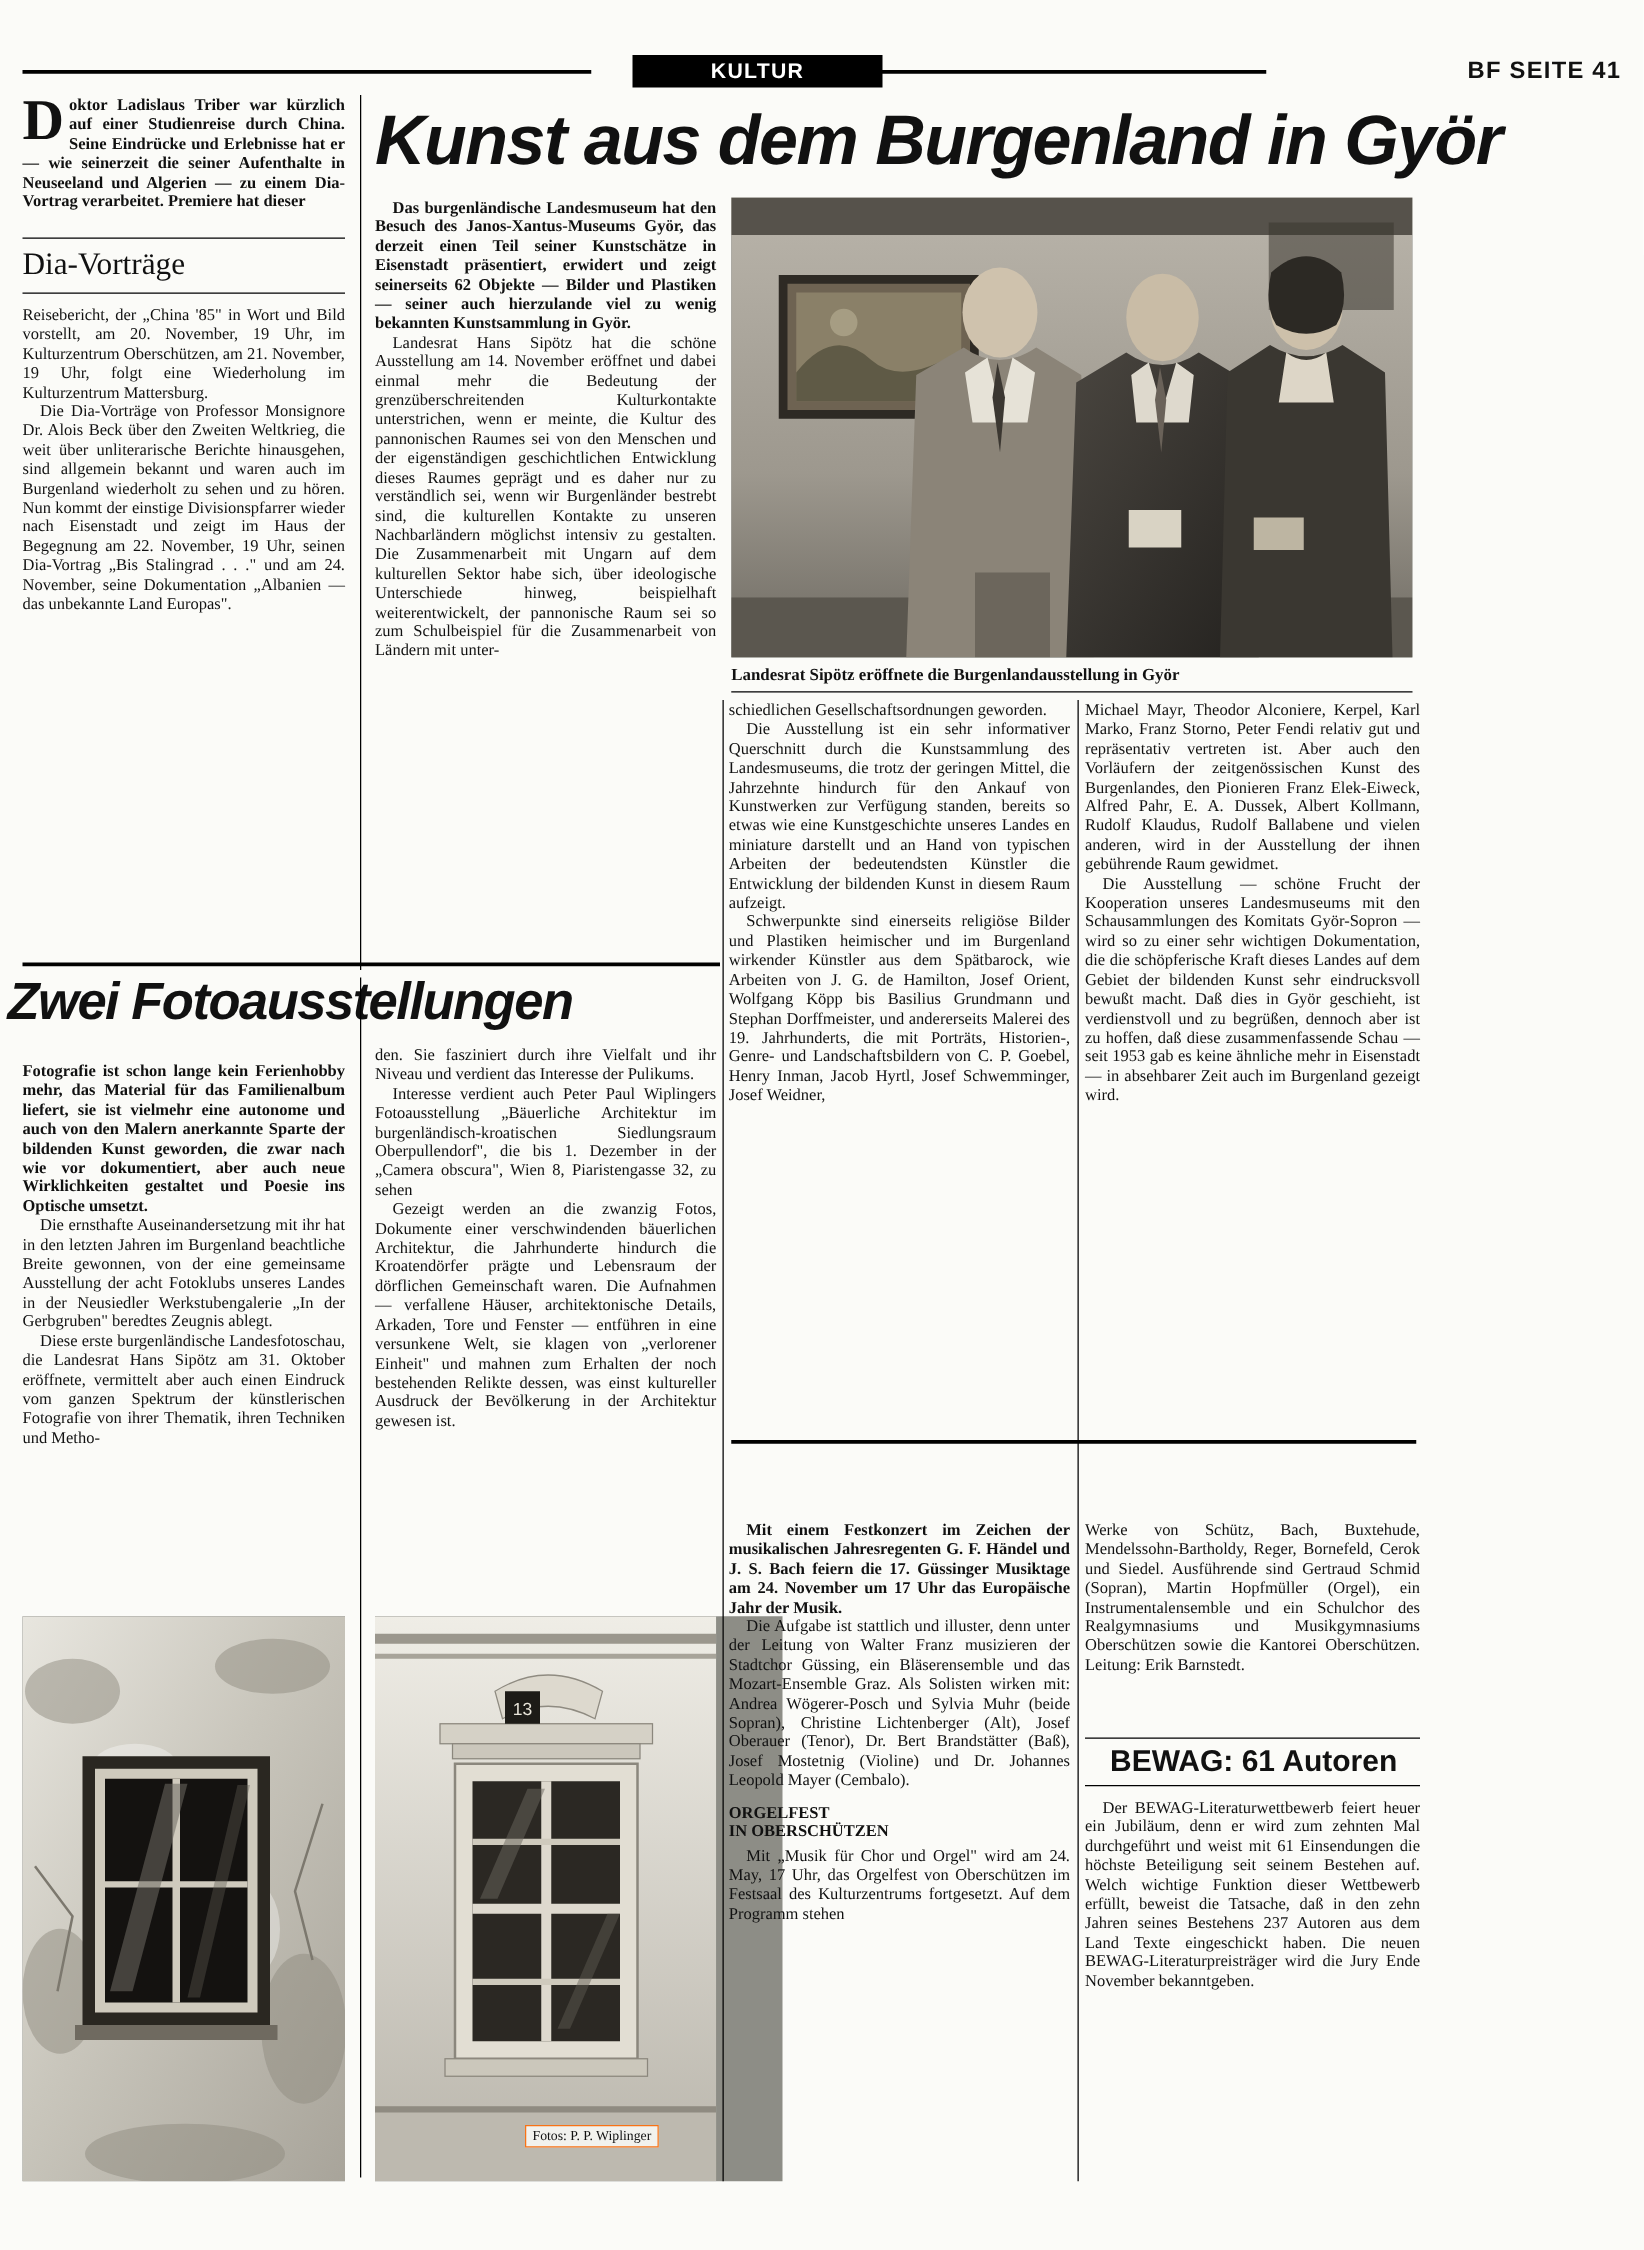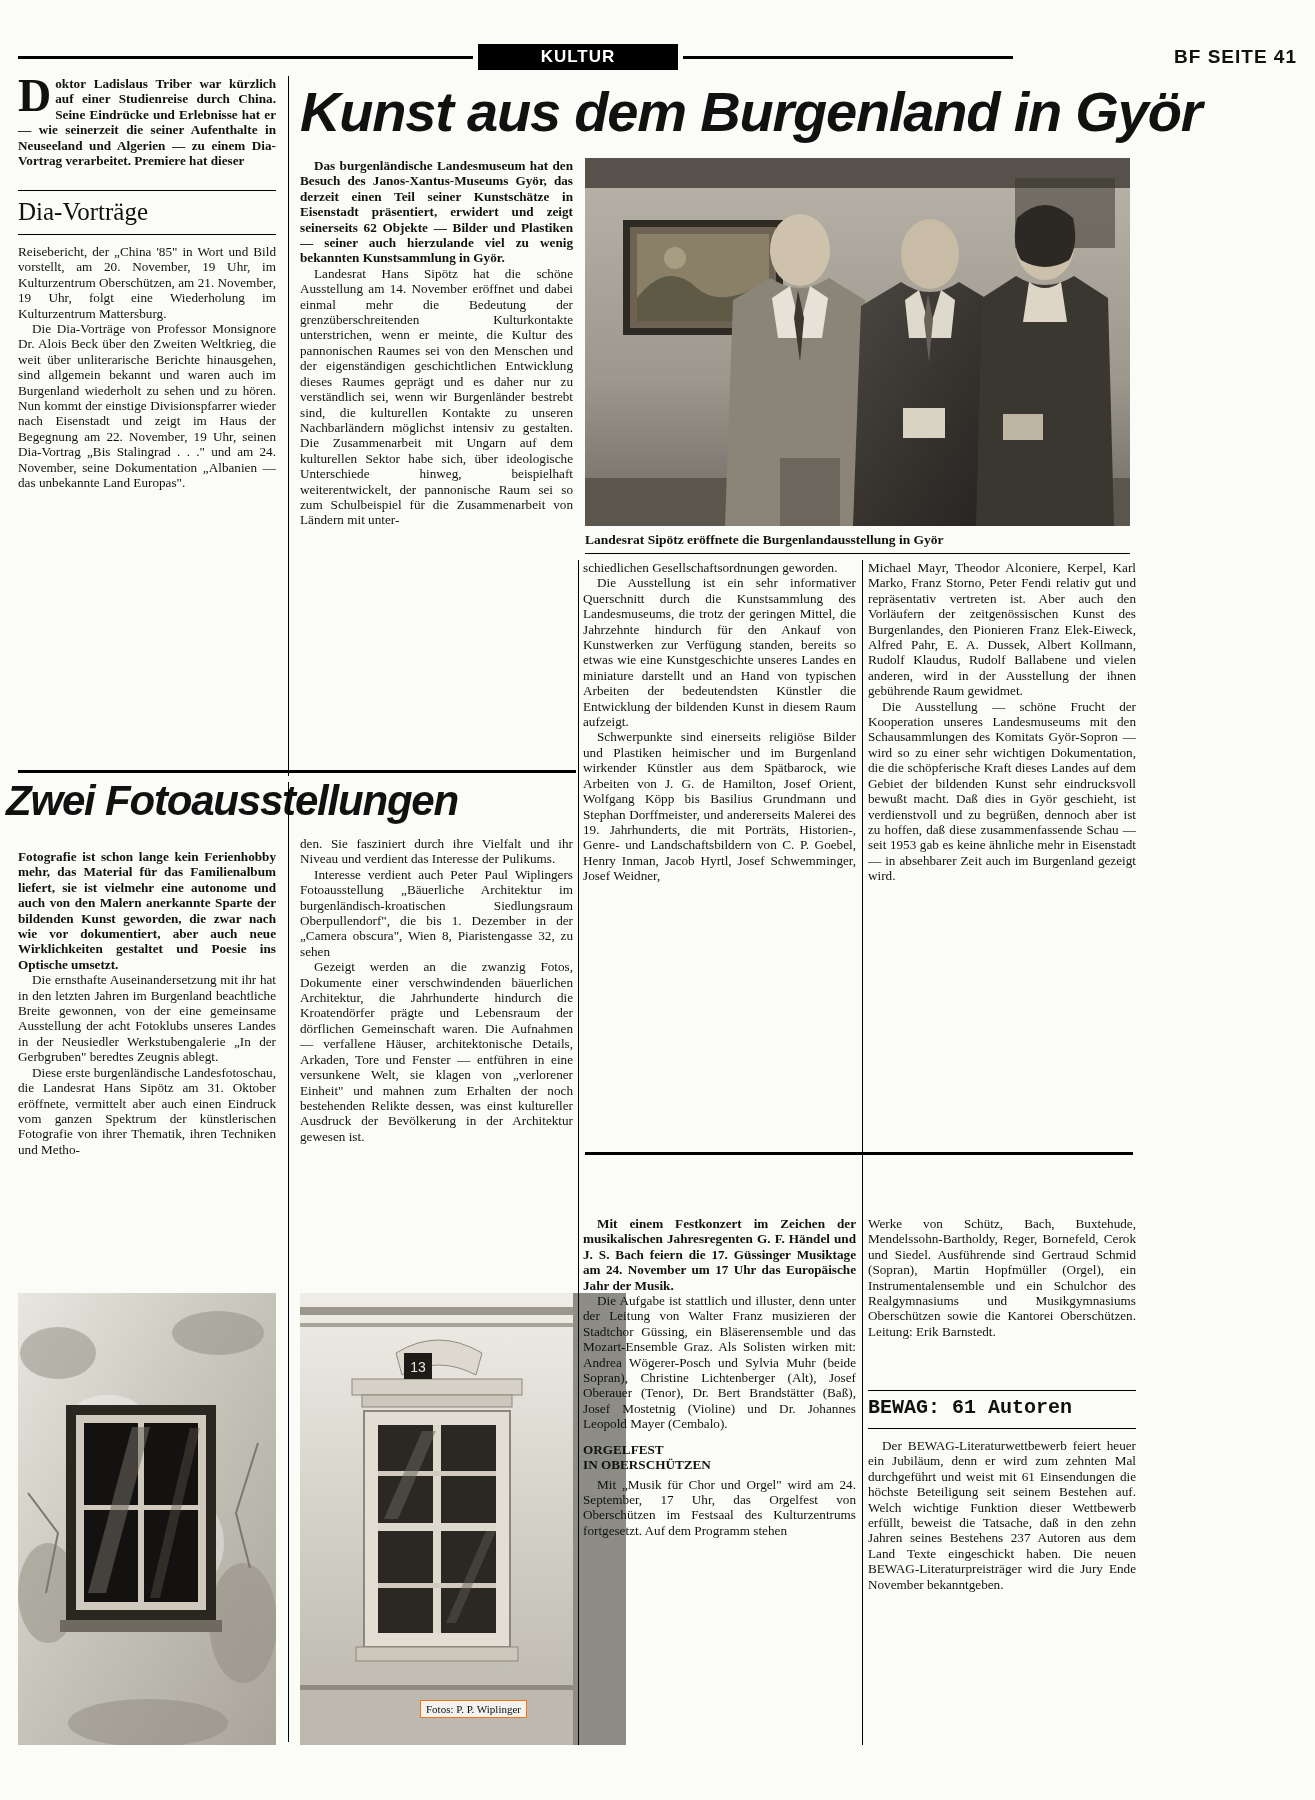--- a/index.html
+++ b/index.html
@@ -27,21 +27,21 @@
   
   .masthead {
     position: absolute;
     top: 44px;
     left: 18px;
     right: 18px;
     height: 26px;
   }
   .kultur-box {
     position: absolute;
-    left: 460px;
+    left: 488px;
     top: 0;
     width: 200px;
     height: 26px;
     background: #000;
     color: #fff;
     text-align: center;
     font-family: "Liberation Sans", sans-serif;
     font-weight: bold;
     font-size: 17px;
     letter-spacing: 1px;
@@ -157,23 +157,24 @@
     position: absolute;
     background: #f2f2ee;
     border: 1px solid #f97316;
     font-size: 11px;
     font-family: "Liberation Serif", serif;
     padding: 2px 5px;
   }
 
   .mini-head {
     position: absolute;
-    font-family: Liberation Mono, monospace;
-    font-weight: bold;
-    font-size: 20px;
+    font-family: Liberation Sans, sans-serif;
+    font-weight: bold;
+    font-size: 24px;
+    margin-left: 20px;
   }
 </style>
 </head>
 <body>
 
 <div class="page">
 
   <div class="masthead">
     <div class="rule-left"></div>
     <div class="kultur-box">KULTUR</div>
@@ -375,21 +376,21 @@
   <div class="vr" style="left:862px; top:560px; height:1185px;"></div>
 
   <div class="hr-thick" style="left:585px; top:1152px; width:548px;"></div>
 
 
   <div class="col" style="left:583px; top:1216px; width:273px;">
     <p class="lead">Mit einem Festkonzert im Zeichen der musikalischen Jahresregenten G. F. Händel und J. S. Bach feiern die 17. Güssinger Musiktage am 24. November um 17 Uhr das Europäische Jahr der Musik.</p>
     <p>Die Aufgabe ist stattlich und illuster, denn unter der Leitung von Walter Franz musizieren der Stadtchor Güssing, ein Bläserensemble und das Mozart-Ensemble Graz. Als Solisten wirken mit: Andrea Wögerer-Posch und Sylvia Muhr (beide Sopran), Christine Lichtenberger (Alt), Josef Oberauer (Tenor), Dr. Bert Brandstätter (Baß), Josef Mostetnig (Violine) und Dr. Johannes Leopold Mayer (Cembalo).</p>
     <p class="noind" style="font-weight:bold; margin-top:10px; white-space:pre-line;">ORGELFEST
 IN OBERSCHÜTZEN</p>
-    <p style="margin-top:4px;">Mit „Musik für Chor und Orgel" wird am 24. September, 17 Uhr, das Orgelfest von Oberschützen im Festsaal des Kulturzentrums fortgesetzt. Auf dem Programm stehen</p>
+    <p style="margin-top:4px;">Mit „Musik für Chor und Orgel" wird am 24. May, 17 Uhr, das Orgelfest von Oberschützen im Festsaal des Kulturzentrums fortgesetzt. Auf dem Programm stehen</p>
   </div>
 
   <div class="col" style="left:868px; top:1216px; width:268px;">
     <p class="noind">Werke von Schütz, Bach, Buxtehude, Mendelssohn-Bartholdy, Reger, Bornefeld, Cerok und Siedel. Ausführende sind Gertraud Schmid (Sopran), Martin Hopfmüller (Orgel), ein Instrumentalensemble und ein Schulchor des Realgymnasiums und Musikgymnasiums Oberschützen sowie die Kantorei Oberschützen. Leitung: Erik Barnstedt.</p>
   </div>
 
   <div class="hr-thin" style="left:868px; top:1390px; width:268px;"></div>
 
   <div class="mini-head" style="left:868px; top:1396px; width:268px;">BEWAG: 61 Autoren</div>
 

